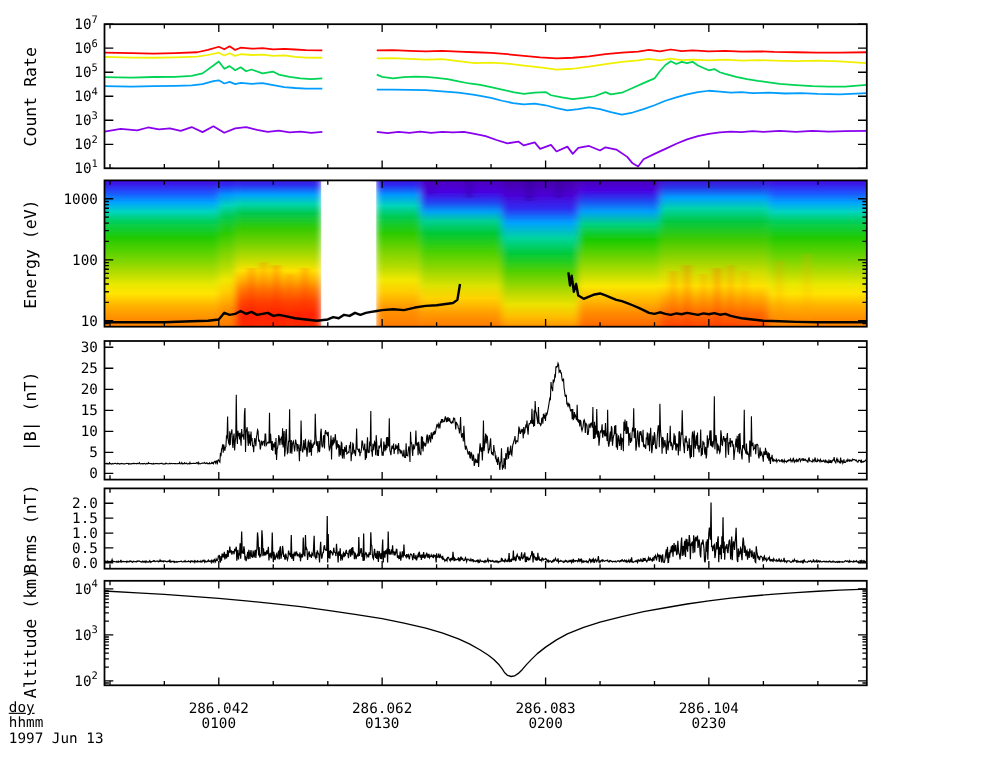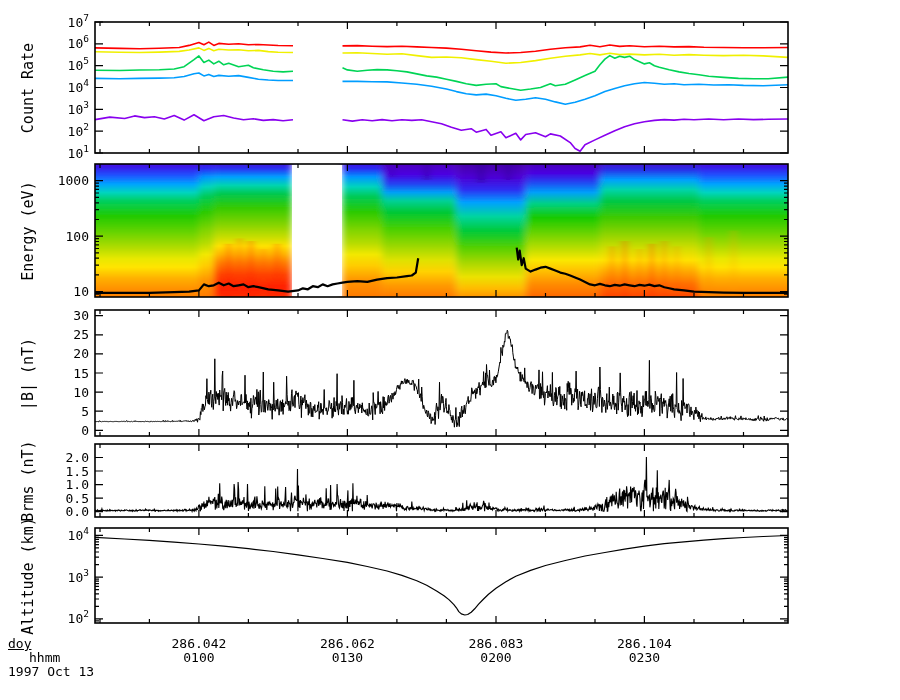--- a/index.html
+++ b/index.html
@@ -235,15 +235,15 @@
       </g>
   </svg>
 
   <div class="ylab" style="top:79px;">Count Rate</div>
   <div class="ylab" style="top:222px;">Energy (eV)</div>
   <div class="ylab" style="top:365px;">|B| (nT)</div>
   <div class="ylab" style="top:472px;">Brms (nT)</div>
   <div class="ylab" style="top:567px;">Altitude (km)</div>
 
   <div class="cap" style="top:636px;text-decoration:underline;">doy</div>
-  <div class="cap" style="top:650px;margin-left:21px;">hhmm</div>
-  <div class="cap" style="top:664px;">1997 Oct 13</div>
+  <div class="cap" style="top:650px;">hhmm</div>
+  <div class="cap" style="top:664px;">1997 Jun 13</div>
 </div>
 
 </body></html>

